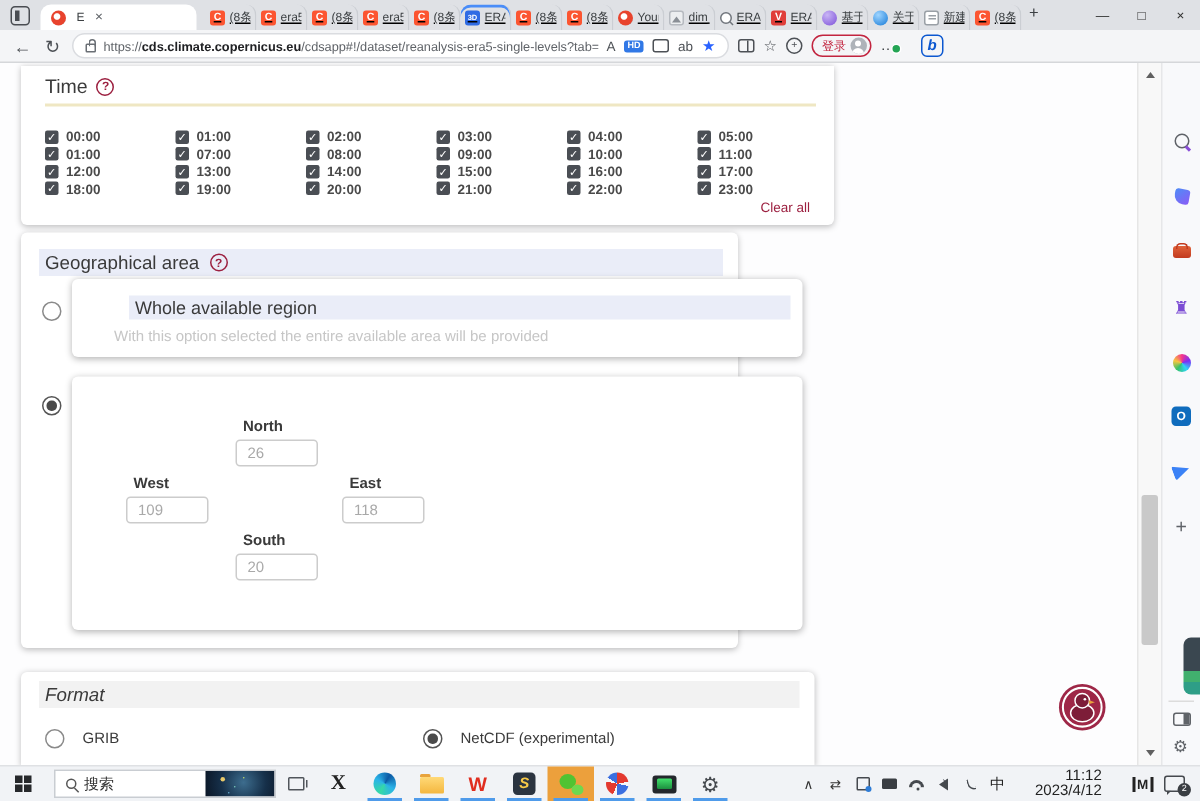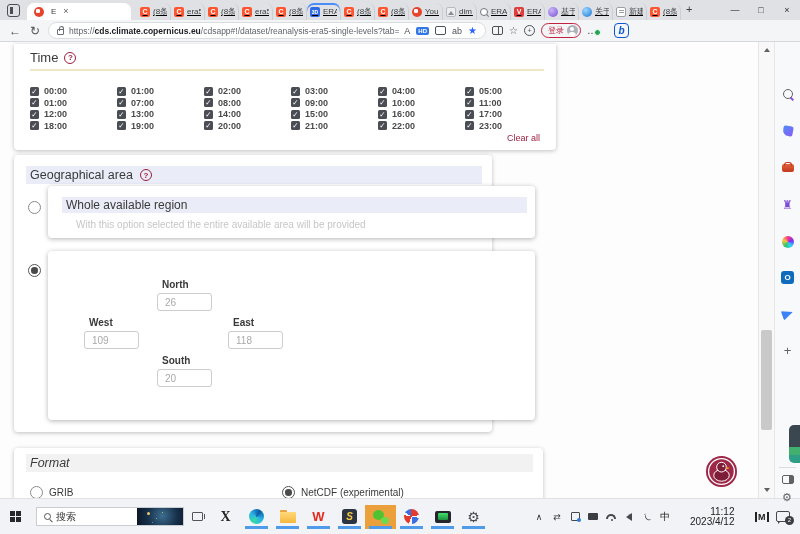--- a/index.html
+++ b/index.html
@@ -79,37 +79,37 @@
   .card.geo{left:14px;top:113px;width:478px;height:277px;}
   .geo-head{display:flex;align-items:center;gap:7px;margin:11px 10px 0 12px;background:#eaedf8;padding:2px 4px;font-size:12.5px;color:#3a3a3a;}
   .rpos{position:absolute;}
   .r1{left:14px;top:46px;}
   .r2{left:14px;top:109px;}
   .radio{display:block;width:13px;height:13px;border:1.4px solid #8a8a8a;border-radius:50%;background:#fff;position:relative;}
   .radio.on{border-color:#555;}
   .radio.on::after{content:'';position:absolute;inset:2.2px;border-radius:50%;background:#4a4a4a;}
   .subcard{position:absolute;background:#fff;border-radius:4px;box-shadow:0 1px 5px rgba(0,0,0,.3);}
   .sc1{left:34px;top:31px;width:487px;height:52px;}
-  .tstrip{display:flex;gap:7px;margin:11px 8px 0 14px;background:#eaedf8;padding:1px 4px;font-size:12px;color:#3a3a3a;}
+  .tstrip{display:flex;gap:7px;margin:11px 8px 0 38px;background:#eaedf8;padding:1px 4px;font-size:12px;color:#3a3a3a;}
   .desc{margin:6px 8px 0 28px;font-size:10px;color:#c6c6c6;}
   .sc2{left:34px;top:96px;width:487px;height:169px;}
   .sc2 .tstrip{margin-top:13px;}
   .fields{position:absolute;inset:0;}
   .field{position:absolute;}
   .flabel{font-size:10px;font-weight:bold;color:#3a3a3a;margin:0 0 3px 5px;}
   .finput{width:55px;height:18px;border:1px solid #ccc;border-radius:3px;background:#fff;font-size:10px;color:#a9a9a9;display:flex;align-items:center;padding-left:7px;}
   .f-north{left:109px;top:28px;}
   .f-west{left:36px;top:66px;}
   .f-east{left:180px;top:66px;}
   .f-south{left:109px;top:104px;}
 
   .card.fmt{left:14px;top:406px;width:529px;height:62px;border-bottom-left-radius:0;border-bottom-right-radius:0;}
   .fmt-head{margin:6px 10px 0 12px;background:#f2f2f2;padding:2px 4px;font-size:12.5px;color:#3a3a3a;font-style:italic;}
   .fopts{position:absolute;inset:0;}
-  .fmtopt{position:absolute;display:flex;align-items:center;gap:6px;font-size:10px;color:#3a3a3a;}
+  .fmtopt{position:absolute;display:flex;align-items:center;gap:12px;font-size:10px;color:#3a3a3a;}
   .fo-grib{left:16px;top:38px;}
   .fo-netcdf{left:268px;top:38px;}
 
   .duck{position:absolute;left:705px;top:413px;width:33px;height:33px;}
 
   
   .pagescroll{width:16px;background:#f8f8f8;border-left:1px solid #e6e6e6;position:relative;flex:0 0 auto;}
   .ps-up,.ps-down{position:absolute;left:0;width:100%;height:12px;display:flex;align-items:center;justify-content:center;}
   .ps-up{top:2px;}.ps-down{bottom:2px;}
   .tri-up{width:0;height:0;border-left:3px solid transparent;border-right:3px solid transparent;border-bottom:4px solid #606060;}
@@ -129,21 +129,21 @@
   .s-outlook{background:#0f6cbd;border-radius:3px;color:#fff;font-size:8px;font-weight:bold;width:13px;height:13px;}
   .s-plane::before{content:'';width:0;height:0;border-top:5px solid transparent;border-bottom:5px solid transparent;border-left:11px solid #3b82f6;transform:rotate(-20deg);border-radius:2px;}
   .s-plus{font-size:13px;color:#5f6368;}
   .sb-widget{position:absolute;right:0;top:383px;width:11px;height:38px;border-radius:5px 0 0 5px;background:linear-gradient(#3a4750 0 58%,#41b06e 58% 78%,#2e9e87 78% 100%);}
   .sb-div{position:absolute;top:425px;left:4px;width:17px;height:1px;background:#dcdcdc;}
   .sb-panel{position:absolute;top:433px;left:7px;width:12px;height:9px;border:1.2px solid #5f6368;border-radius:2px;}
   .sb-panel::after{content:'';position:absolute;right:0;top:0;width:4px;height:7px;background:#5f6368;}
   .sb-gear{position:absolute;top:449px;left:7px;font-size:11px;color:#5f6368;}
 
   
-  .taskbar{height:36px;background:#f1f3f6;border-top:1px solid #dfe1e4;display:flex;align-items:center;padding:0 2px;flex:0 0 auto;}
+  .taskbar{height:24px;background:#f1f3f6;border-top:1px solid #dfe1e4;display:flex;align-items:center;padding:0 2px;flex:0 0 auto;}
   .start{width:26px;height:24px;display:flex;align-items:center;justify-content:center;flex:0 0 auto;}
   .startlogo{width:11px;height:11px;display:grid;grid-template-columns:5px 5px;grid-template-rows:5px 5px;gap:1px;}
   .startlogo span{background:#26282b;}
   .tsearch{width:148px;height:19px;background:#fff;border:1px solid #c9cdd2;display:flex;align-items:center;gap:5px;padding-left:7px;position:relative;overflow:hidden;margin-left:8px;flex:0 0 auto;}
   .mag{width:7px;height:7px;border:1.3px solid #555;border-radius:50%;position:relative;flex:0 0 auto;}
   .mag::after{content:'';position:absolute;right:-2.5px;bottom:-2px;width:3.5px;height:1.3px;background:#555;transform:rotate(45deg);}
   .stext{font-size:10px;color:#333;}
   .globe{position:absolute;right:0;top:0;width:46px;height:100%;background:radial-gradient(circle at 55% 45%,#3d6d8e 0%,#16304a 55%,#0b1626 100%);}
   .globe::after{content:'';position:absolute;left:10px;top:4px;width:3px;height:3px;border-radius:50%;background:#e8c96a;box-shadow:8px 5px 0 -1px #7fd4c1,14px -1px 0 -1px #c9e06a,4px 9px 0 -1px #6ab3d8;}
   .taskview{width:26px;height:24px;display:flex;align-items:center;justify-content:center;flex:0 0 auto;}

